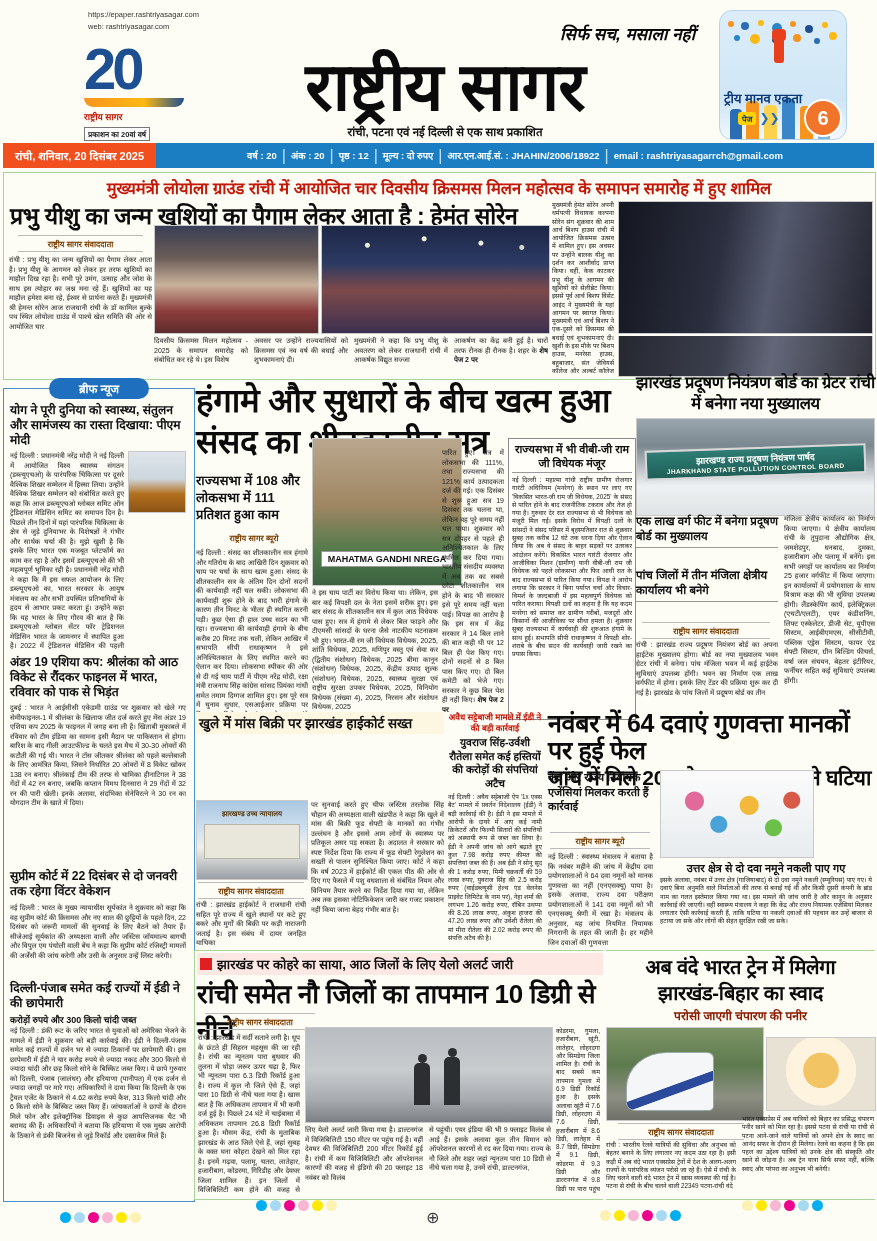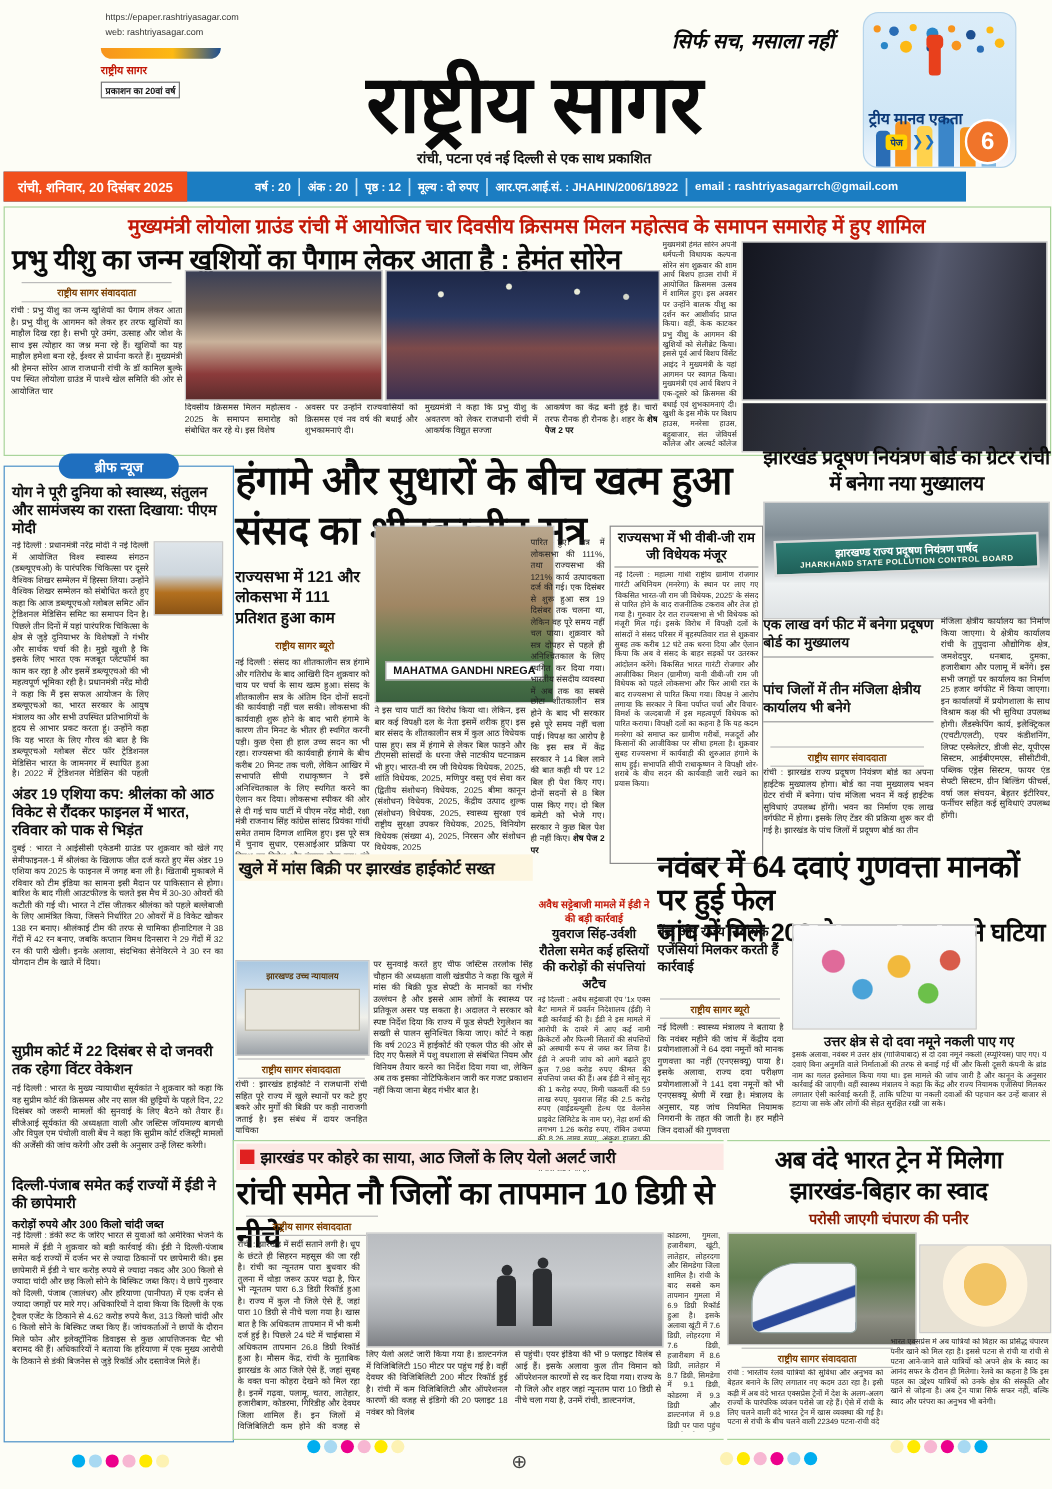--- a/index.html
+++ b/index.html
@@ -84,20 +84,21 @@
 </head>
 <body>
 
 <div id="page">
 
   <header>
     <div class="abs" style="left:88px;top:10px;font-size:7.5px;color:#333;">https://epaper.rashtriyasagar.com</div>
     <div class="abs" style="left:88px;top:22px;font-size:7.5px;color:#333;">web: rashtriyasagar.com</div>
 
     <div class="abs" style="left:84px;top:40px;width:100px;">
+      <div class="logo20">20</div>
       <div class="logo-swoosh"></div>
       <div style="color:#c21807;font-weight:800;font-size:9px;margin-top:3px;">राष्ट्रीय सागर</div>
       <div style="border:1px solid #777;font-size:7.5px;font-weight:700;padding:1px 3px;margin-top:3px;display:inline-block;background:#fff;">प्रकाशन का 20वां वर्ष</div>
     </div>
 
     <div class="abs" style="left:560px;top:22px;font-size:17px;font-weight:800;color:#0a0a0a;font-style:italic;">सिर्फ सच, मसाला नहीं</div>
 
     <div class="abs" style="left:175px;top:38px;width:540px;text-align:center;">
       <div id="masthead-title">राष्ट्रीय सागर</div>
     </div>
@@ -113,21 +114,21 @@
       <div class="person" style="left:80px;width:13px;height:33px;background:#f7941d;"></div>
       <div class="person" style="left:98px;width:12px;height:37px;background:#7fb6e0;"></div>
       <div class="abs" style="left:4px;top:78px;"><span id="promo-label">ट्रीय मानव एकता</span></div>
       <div class="abs" style="left:18px;top:100px;display:flex;align-items:center;gap:3px;">
         <span id="promo-page-pill">पेज</span>
         <span class="chev">❯❯</span>
       </div>
       <div id="promo-num" class="abs" style="left:84px;top:88px;">6</div>
     </div>
 
-    <div id="topbar" class="abs" style="left:3px;top:143px;width:802px;height:25px;display:flex;align-items:stretch;">
+    <div id="topbar" class="abs" style="left:3px;top:143px;width:871px;height:25px;display:flex;align-items:stretch;">
       <div class="datebox" style="display:flex;align-items:center;padding:0 12px;font-size:11px;">रांची, शनिवार, 20 दिसंबर 2025</div>
       <div style="flex:1;display:flex;align-items:center;justify-content:center;">
         <span class="item">वर्ष : 20</span>
           <span class="sep">|</span>
         <span class="item">अंक : 20</span>
           <span class="sep">|</span>
         <span class="item">पृष्ठ : 12</span>
           <span class="sep">|</span>
         <span class="item">मूल्य : दो रुपए</span>
           <span class="sep">|</span>
@@ -172,21 +173,21 @@
     <div class="abs briefhead" style="left:6px;top:480px;width:176px;">सुप्रीम कोर्ट में 22 दिसंबर से दो जनवरी तक रहेगा विंटर वेकेशन</div>
     <div class="abs jtxt" style="left:6px;top:514px;width:176px;height:74px;">नई दिल्ली : भारत के मुख्य न्यायाधीश सूर्यकांत ने शुक्रवार को कहा कि वह सुप्रीम कोर्ट की क्रिसमस और नए साल की छुट्टियों के पहले दिन, 22 दिसंबर को जरूरी मामलों की सुनवाई के लिए बैठने को तैयार हैं। सीजेआई सूर्यकांत की अध्यक्षता वाली और जस्टिस जॉयमाल्य बागची और विपुल एम पंचोली वाली बेंच ने कहा कि सुप्रीम कोर्ट रजिस्ट्री मामलों की अर्जेंसी की जांच करेगी और उसी के अनुसार उन्हें लिस्ट करेगी।</div>
 
     <div class="abs briefhead" style="left:6px;top:592px;width:176px;">दिल्ली-पंजाब समेत कई राज्यों में ईडी ने की छापेमारी</div>
     <div class="abs" style="left:6px;top:624px;width:176px;font-size:9px;font-weight:800;color:#111;">करोड़ों रुपये और 300 किलो चांदी जब्त</div>
     <div class="abs jtxt" style="left:6px;top:637px;width:176px;height:168px;">नई दिल्ली : डंकी रूट के जरिए भारत से युवाओं को अमेरिका भेजने के मामले में ईडी ने शुक्रवार को बड़ी कार्रवाई की। ईडी ने दिल्ली-पंजाब समेत कई राज्यों में दर्जन भर से ज्यादा ठिकानों पर छापेमारी की। इस छापेमारी में ईडी ने चार करोड़ रुपये से ज्यादा नकद और 300 किलो से ज्यादा चांदी और छह किलो सोने के बिस्किट जब्त किए। ये छापे गुरुवार को दिल्ली, पंजाब (जालंधर) और हरियाणा (पानीपत) में एक दर्जन से ज्यादा जगहों पर मारे गए। अधिकारियों ने दावा किया कि दिल्ली के एक ट्रैवल एजेंट के ठिकाने से 4.62 करोड़ रुपये कैश, 313 किलो चांदी और 6 किलो सोने के बिस्किट जब्त किए हैं। जांचकर्ताओं ने छापों के दौरान मिले फोन और इलेक्ट्रॉनिक डिवाइस से कुछ आपत्तिजनक चैट भी बरामद की हैं। अधिकारियों ने बताया कि हरियाणा में एक मुख्य आरोपी के ठिकाने से डंकी बिजनेस से जुड़े रिकॉर्ड और दस्तावेज मिले हैं।</div>
   </section>
 
   <section class="abs" style="left:196px;top:380px;width:436px;height:332px;">
     <div class="headline" style="font-size:33px;line-height:41px;">हंगामे और सुधारों के बीच खत्म हुआ संसद का शीतकालीन सत्र</div>
-    <div class="abs subhead" style="left:0;top:92px;width:112px;font-size:13px;line-height:17px;">राज्यसभा में 121 और लोकसभा में 111 प्रतिशत हुआ काम</div>
+    <div class="abs subhead" style="left:0;top:92px;width:112px;font-size:13px;line-height:17px;">राज्यसभा में 108 और लोकसभा में 111 प्रतिशत हुआ काम</div>
     <div class="abs byline" style="left:8px;top:152px;width:100px;">राष्ट्रीय सागर ब्यूरो</div>
     <div class="abs jtxt" style="left:0;top:168px;width:112px;height:164px;">नई दिल्ली : संसद का शीतकालीन सत्र हंगामे और गतिरोध के बाद आखिरी दिन शुक्रवार को चाय पर चर्चा के साथ खत्म हुआ। संसद के शीतकालीन सत्र के अंतिम दिन दोनों सदनों की कार्यवाही नहीं चल सकी। लोकसभा की कार्यवाही शुरू होने के बाद भारी हंगामे के कारण तीन मिनट के भीतर ही स्थगित करनी पड़ी। कुछ ऐसा ही हाल उच्च सदन का भी रहा। राज्यसभा की कार्यवाही हंगामे के बीच करीब 20 मिनट तक चली, लेकिन आखिर में सभापति सीपी राधाकृष्णन ने इसे अनिश्चितकाल के लिए स्थगित करने का ऐलान कर दिया। लोकसभा स्पीकर की ओर से दी गई चाय पार्टी में पीएम नरेंद्र मोदी, रक्षा मंत्री राजनाथ सिंह कांग्रेस सांसद प्रियंका गांधी समेत तमाम दिग्गज शामिल हुए। इस पूरे सत्र में चुनाव सुधार, एसआईआर प्रक्रिया पर विपक्ष का विरोध और हंगामा होता रहा। वंदे मातरम और चुनाव सुधार पर दोनों सदनों में चर्चा हुई। पिछले सत्र में विपक्ष</div>
 
     <div class="abs photo ph-parl" style="left:116px;top:58px;width:148px;height:146px;">
       <div style="position:absolute;left:8px;bottom:18px;right:8px;background:#fff;border:1px solid #999;padding:2px;font-size:9px;font-weight:800;color:#111;text-align:center;">MAHATMA GANDHI NREGA</div>
     </div>
     <div class="abs jtxt" style="left:116px;top:208px;width:126px;height:124px;">ने इस चाय पार्टी का विरोध किया था। लेकिन, इस बार कई विपक्षी दल के नेता इसमें शरीक हुए। इस बार संसद के शीतकालीन सत्र में कुल आठ विधेयक पास हुए। सत्र में हंगामे से लेकर बिल फाड़ने और टीएमसी सांसदों के धरना जैसे नाटकीय घटनाक्रम भी हुए। भारत-वी रम जी विधेयक विधेयक, 2025, शांति विधेयक, 2025, मणिपुर वस्तु एवं सेवा कर (द्वितीय संशोधन) विधेयक, 2025 बीमा कानून (संशोधन) विधेयक, 2025, केंद्रीय उत्पाद शुल्क (संशोधन) विधेयक, 2025, स्वास्थ्य सुरक्षा एवं राष्ट्रीय सुरक्षा उपकर विधेयक, 2025, विनियोग विधेयक (संख्या 4), 2025, निरसन और संशोधन विधेयक, 2025</div>
     <div class="abs jtxt" style="left:246px;top:68px;width:62px;height:264px;"><span>पारित हुए। सत्र में लोकसभा की 111%, तथा राज्यसभा की 121% कार्य उत्पादकता दर्ज की गई। एक दिसंबर से शुरू हुआ सत्र 19 दिसंबर तक चलना था, लेकिन वह पूरे समय नहीं चल पाया। शुक्रवार को सत्र दोपहर से पहले ही अनिश्चितकाल के लिए स्थगित कर दिया गया। भारतीय संसदीय व्यवस्था में अब तक का सबसे छोटा शीतकालीन सत्र होने के बाद भी सरकार इसे पूरे समय नहीं चला पाई। विपक्ष का आरोप है कि इस सत्र में केंद्र सरकार ने 14 बिल लाने की बात कही थी पर 12 बिल ही पेश किए गए। दोनों सदनों से 8 बिल पास किए गए। दो बिल कमेटी को भेजे गए। सरकार ने कुछ बिल पेश ही नहीं किए।</span> <b class="pagecont">शेष पेज 2 पर</b></div>
 
     <div class="abs boxedstory" style="left:312px;top:58px;width:120px;height:274px;padding:3px;">
@@ -214,21 +215,21 @@
     <div class="kickerbar" style="font-size:13.5px;background:#fdf6e0;padding:2px 3px;">खुले में मांस बिक्री पर झारखंड हाईकोर्ट सख्त</div>
     <div class="abs photo ph-court" style="left:0;top:88px;width:110px;height:78px;">
       <div class="courtbldg"></div>
       <div style="position:absolute;left:0;top:8px;width:100%;text-align:center;font-size:7px;font-weight:800;color:#5a3c12;">झारखण्ड उच्च न्यायालय</div>
     </div>
     <div class="abs byline bylinerule" style="left:2px;top:170px;width:106px;">राष्ट्रीय सागर संवाददाता</div>
     <div class="abs jtxt" style="left:0;top:188px;width:110px;height:50px;">रांची : झारखंड हाईकोर्ट ने राजधानी रांची सहित पूरे राज्य में खुले स्थानों पर कटे हुए बकरे और मुर्गों की बिक्री पर कड़ी नाराजगी जताई है। इस संबंध में दायर जनहित याचिका</div>
     <div class="abs jtxt" style="left:115px;top:88px;width:133px;height:150px;">पर सुनवाई करते हुए चीफ जस्टिस तरलोक सिंह चौहान की अध्यक्षता वाली खंडपीठ ने कहा कि खुले में मांस की बिक्री फूड सेफ्टी के मानकों का गंभीर उल्लंघन है और इससे आम लोगों के स्वास्थ्य पर प्रतिकूल असर पड़ सकता है। अदालत ने सरकार को स्पष्ट निर्देश दिया कि राज्य में फूड सेफ्टी रेगुलेशन का सख्ती से पालन सुनिश्चित किया जाए। कोर्ट ने कहा कि वर्ष 2023 में हाईकोर्ट की एकल पीठ की ओर से दिए गए फैसले में पशु वधशाला से संबंधित नियम और विनियम तैयार करने का निर्देश दिया गया था, लेकिन अब तक इसका नोटिफिकेशन जारी कर गजट प्रकाशन नहीं किया जाना बेहद गंभीर बात है।</div>
   </section>
 
-  <section class="abs" style="left:448px;top:749px;width:94px;height:262px;">
+  <section class="abs" style="left:448px;top:712px;width:94px;height:262px;">
     <div class="redkicker" style="font-size:8.5px;text-align:center;line-height:11px;">अवैध सट्टेबाजी मामले में ईडी ने की बड़ी कार्रवाई</div>
     <div class="subhead" style="font-size:10.5px;line-height:13.5px;text-align:center;margin-top:2px;">युवराज सिंह-उर्वशी रौतेला समेत कई हस्तियों की करोड़ों की संपत्तियां अटैच</div>
     <div class="tiny" style="height:178px;margin-top:3px;">नई दिल्ली : अवैध सट्टेबाजी ऐप '1x एक्स बैट' मामले में प्रवर्तन निदेशालय (ईडी) ने बड़ी कार्रवाई की है। ईडी ने इस मामले में आरोपी के दायरे में आए कई नामी क्रिकेटरों और फिल्मी सितारों की संपत्तियों को अस्थायी रूप से जब्त कर लिया है। ईडी ने अपनी जांच को आगे बढ़ाते हुए कुल 7.98 करोड़ रुपए कीमत की संपत्तियां जब्त की हैं। अब ईडी ने सोनू सूद की 1 करोड़ रुपए, मिमी चक्रवर्ती की 59 लाख रुपए, युवराज सिंह की 2.5 करोड़ रुपए (वाईडब्ल्यूसी हेल्थ एंड वेलनेस प्राइवेट लिमिटेड के नाम पर), नेहा शर्मा की लगभग 1.26 करोड़ रुपए, रॉबिन उथप्पा की 8.26 लाख रुपए, अंकुश हाजरा की 47.20 लाख रुपए और उर्वशी रौतेला की मां मीरा रौतेला की 2.02 करोड़ रुपए की संपत्ति अटैच की है।</div>
   </section>
 
   <section class="abs" style="left:548px;top:710px;width:327px;height:264px;">
     <div class="headline" style="font-size:25px;line-height:27px;">नवंबर में 64 दवाएं गुणवत्ता मानकों पर हुई फेल</div>
     <div class="headline" style="font-size:21px;line-height:27px;">जांच में मिले 200 से ज्यादा दवा नमूने घटिया</div>
     <div class="abs subhead" style="left:0;top:60px;width:105px;font-size:11px;line-height:14.5px;">केंद्र और राज्य नियामक एजेंसियां मिलकर करती हैं कार्रवाई</div>
     <div class="abs byline bylinerule" style="left:2px;top:122px;width:100px;">राष्ट्रीय सागर ब्यूरो</div>

